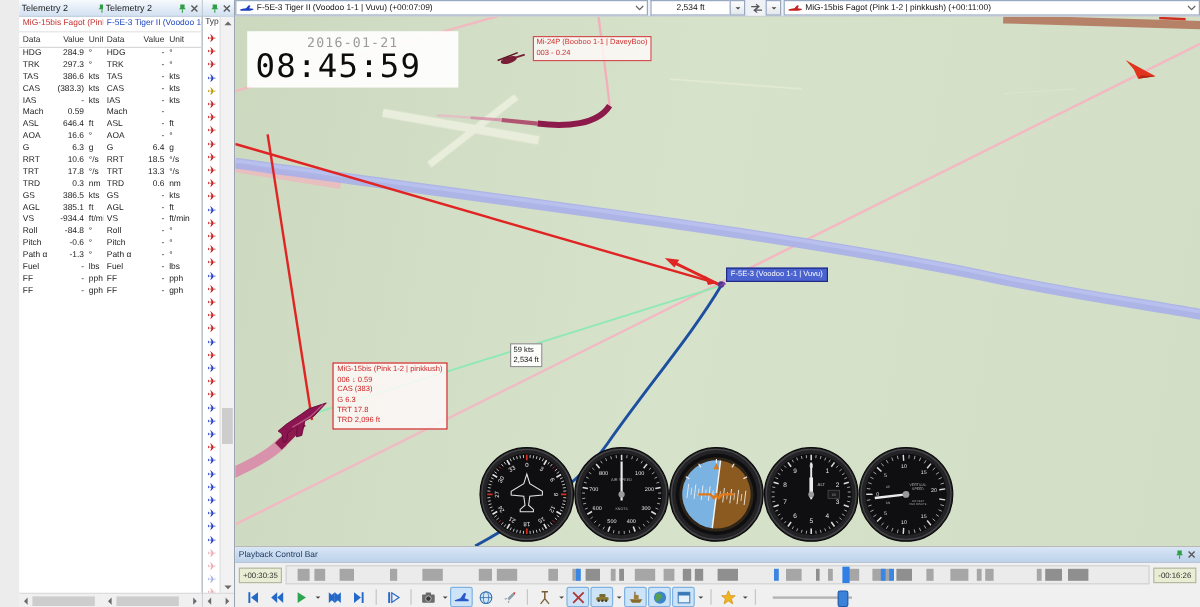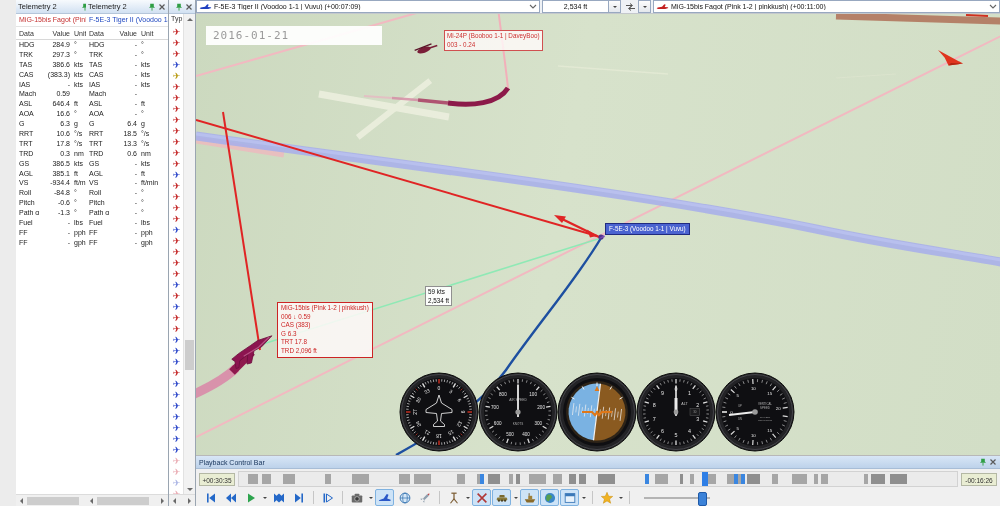--- a/index.html
+++ b/index.html
@@ -50,21 +50,21 @@
   #swap-btn{width:15px;background:#eef1f5;display:flex;align-items:center;justify-content:center;}
   #combo-right{flex:1;}
   .combo .clabel{flex:1;white-space:nowrap;overflow:hidden;}
   .chev{flex:0 0 auto;}
   .caret{width:0;height:0;border:2.6px solid transparent;border-top-color:#444;margin-top:2.6px;}
   
   #map{position:absolute;top:14px;left:0;right:0;height:441px;overflow:hidden;
        background:linear-gradient(100deg,#ccd9bf 0%,#d7e2cb 45%,#d2dec6 100%);}
   #trails{position:absolute;left:0;top:0;}
   #clock{position:absolute;left:10px;top:12px;width:176px;background:rgba(255,255,255,0.93);padding:3px 7px;}
-  .cdate{font:11px "DejaVu Sans Mono",monospace;color:#9a9a9a;letter-spacing:1px;}
+  .cdate{font:11px "DejaVu Sans Mono",monospace;color:#9a9a9a;letter-spacing:1px;text-align:center;}
   .ctime{font:27px "DejaVu Sans Mono",monospace;color:#0c0c0c;line-height:1.02;letter-spacing:1px;}
   .crow{display:flex;justify-content:space-between;align-items:baseline;font:12.5px "DejaVu Sans Mono",monospace;color:#222;}
   .maplabel{position:absolute;box-sizing:border-box;white-space:nowrap;}
   #lbl-mi24{left:248px;top:16px;background:rgba(255,250,250,0.82);border:1px solid #d05050;color:#cc3030;font-size:6.3px;line-height:8.5px;padding:1px 2px;}
   #lbl-f5{left:409px;top:209px;background:#4a63d0;border:1px solid #202a80;color:#fff;font-size:6.3px;line-height:8px;padding:1px 3px;}
   #lbl-mig{left:81px;top:288px;background:rgba(255,249,249,0.85);border:1.5px solid #cc2424;color:#cc2424;font-size:6.3px;line-height:8.6px;padding:1px 3px;min-width:96px;}
   #lbl-range{left:229px;top:272px;background:rgba(255,255,255,0.92);border:1px solid #909090;color:#111;font-size:6.3px;line-height:9px;padding:0 2px;}
   #gauges{position:absolute;left:203px;top:358px;display:flex;}
   .gauge{width:80px;height:80px;margin-right:-1px;}
   
@@ -553,20 +553,21 @@
       </g>
 
       <g transform="translate(742,36) rotate(10)">
         <polygon points="0,0 27,9 13,13.5 8,6.5" fill="#e0341e"></polygon>
         <polygon points="27,9 13,13.5 15,10.5" fill="#b02412"></polygon>
       </g>
     </svg>
 
     <div id="clock" class="maplabel">
       <div class="cdate">2016-01-21</div>
+      <div class="ctime">08:45:59</div>
     </div>
 
     <div id="lbl-mi24" class="maplabel">
       <div>Mi-24P (Booboo 1-1 | DaveyBoo)</div>
       <div>003 - 0.24</div>
     </div>
 
     <div id="lbl-f5" class="maplabel">
       <span>F-5E-3 (Voodoo 1-1 | Vuvu)</span>
     </div>

